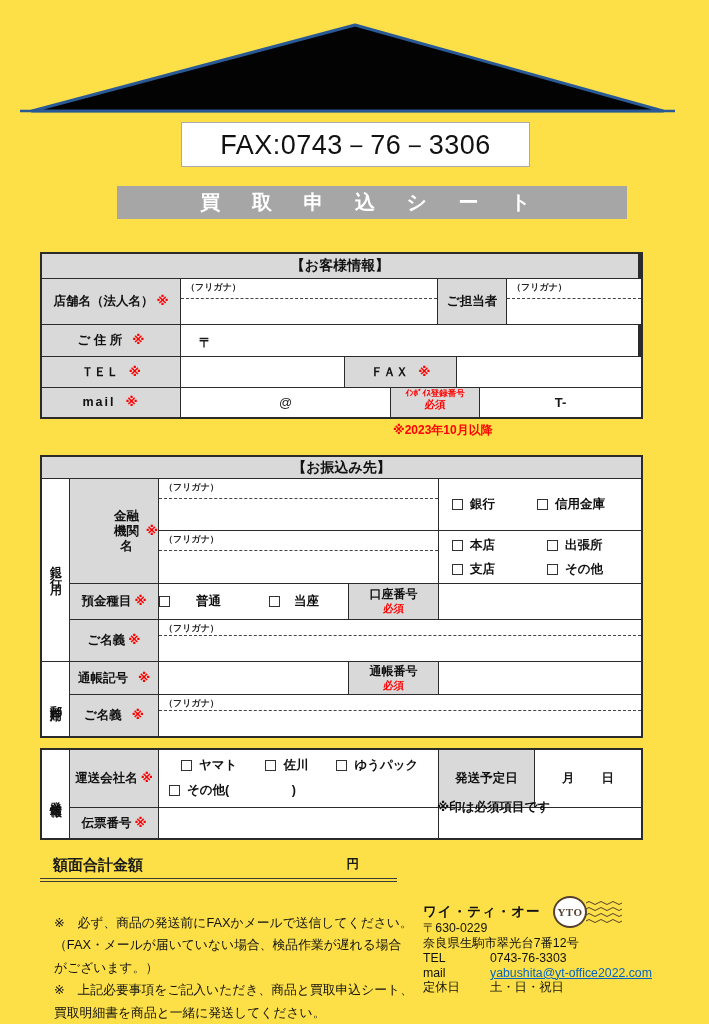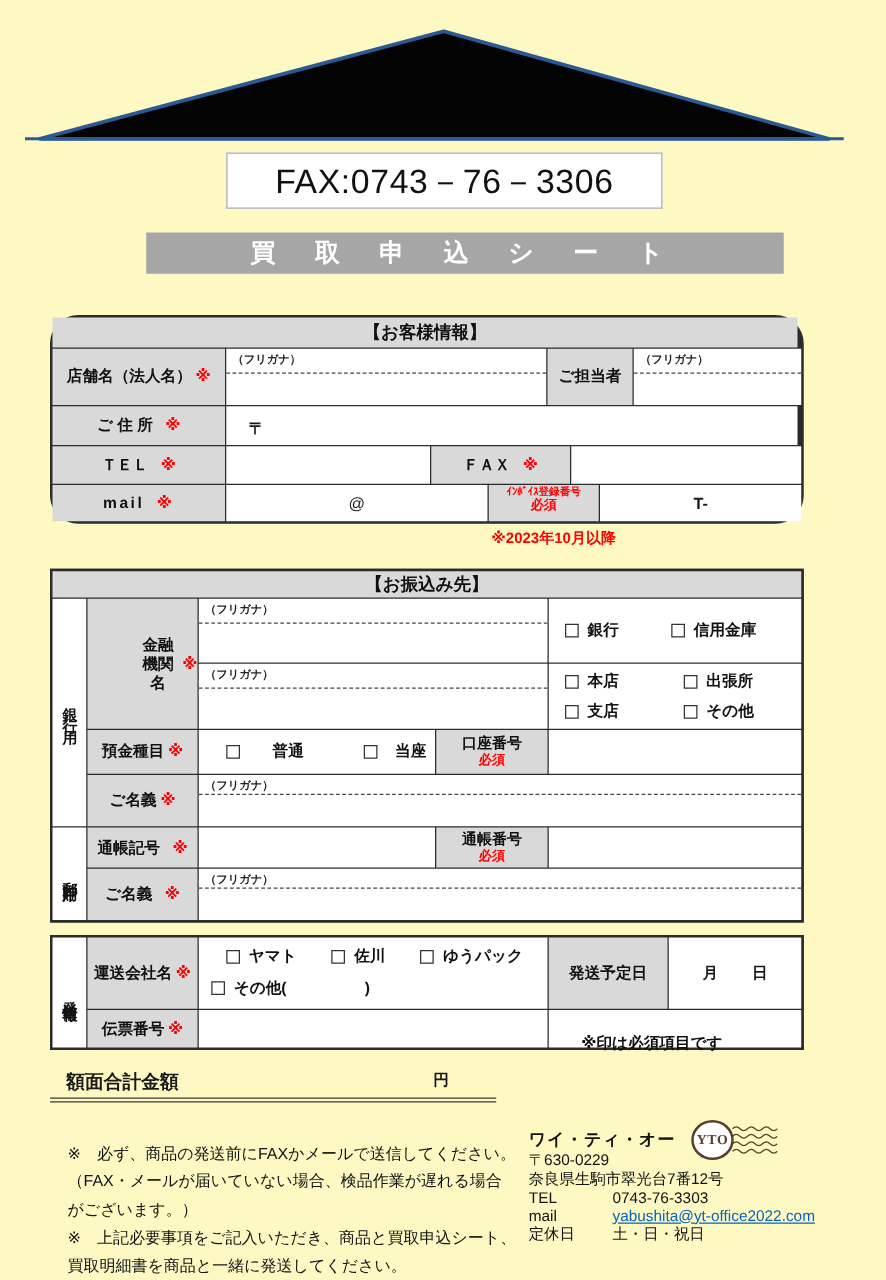--- a/index.html
+++ b/index.html
@@ -1,39 +1,39 @@
 <!DOCTYPE html>
 <html><head>
 <meta charset="utf-8">
 <style>
   * { margin:0; padding:0; box-sizing:border-box; }
   html,body { background:#e8e8e8; }
   .page {
     position:relative; width:709px; height:1024px; margin:0 auto;
-    background:#fef9c3; overflow:hidden;
+    background:#fde047; overflow:hidden;
     font-family:"Liberation Sans","DejaVu Sans",sans-serif; color:#1a1a1a;
   }
   .abs { position:absolute; }
 
   
   .fax-box {
     position:absolute; left:181px; top:122px; width:349px; height:45px;
     border:1px solid #aaa; background:#fff;
     display:flex; align-items:center; justify-content:center;
     font-size:27px; color:#111; letter-spacing:0.5px;
   }
   .banner {
     position:absolute; left:117px; top:186px; width:510px; height:33px;
     background:#a6a6a6; color:#ffffff; font-weight:bold; font-size:20px;
     letter-spacing:13px; display:flex; align-items:center; justify-content:center;
   }
 
   
   .tbl { position:absolute; left:40px; background:#2b2b2b; border:2px solid #2b2b2b; }
-  .t1 { top:252px; width:603px; display:flex; flex-direction:column; gap:1px;border-radius:23px; }
+  .t1 { top:252px; width:603px; display:flex; flex-direction:column; gap:1px; }
   .t1 .row { display:flex; gap:1px; }
   .t2 { top:455px; width:603px; display:grid; gap:1px;
         grid-template-columns:27px 88px 189px 89px 202px;
         grid-template-rows:21px 51px 52px 35px 41px 32px 41px; }
   .t3 { top:748px; width:603px; display:grid; gap:1px;
         grid-template-columns:27px 88px 279px 95px 106px;
         grid-template-rows:57px 30px; }
   .cell { background:#fff; overflow:hidden; position:relative; }
   .gray { background:#d9d9d9; }
   .sect-hd {
@@ -73,21 +73,21 @@
 
   
   .cbw { display:inline-flex; align-items:center; font-size:12.5px; font-weight:bold; color:#111; cursor:pointer; }
   .cbi { width:11px; height:11px; border:1.5px solid #333; background:#fff; display:inline-block; margin-right:7px; flex:0 0 auto; }
 
   .cb-cell-a { display:flex; align-items:center; padding-left:13px; gap:42px; }
   .cb-grid {
     display:grid; grid-template-columns:95px auto; row-gap:7px; align-content:center;
     padding-left:13px;
   }
-  .dep-cell { display:flex; align-items:center; padding-left:22px; gap:48px; }
+  .dep-cell { display:flex; align-items:center; gap:48px; }
   .carrier-cell { display:flex; flex-direction:column; justify-content:center; gap:8px; padding-left:10px; }
   .carrier-l1 { display:flex; gap:28px;padding-left:12px; }
   .md-cell { display:flex; align-items:center; justify-content:space-evenly; font-size:12.5px; font-weight:bold; }
 
   
   .red-note { position:absolute; color:#ff0000; font-weight:bold; font-size:12px; }
   .black-note { position:absolute; color:#111; font-weight:bold; font-size:12.5px; }
 
   .total-block {
     position:absolute; left:40px; top:856px; width:357px; height:26px;
@@ -330,21 +330,21 @@
     </div>
 
     <div class="cell gray lbl" style="grid-column:2;grid-row:2;">
       <span>伝票番号</span>
         <span class="req">※</span>
     </div>
     <div class="cell" style="grid-column:3;grid-row:2;"></div>
     <div class="cell" style="grid-column:4/6;grid-row:2;"></div>
   </div>
 
-  <div class="black-note" style="left:437px;top:826px;margin-left:28px;">※印は必須項目です</div>
+  <div class="black-note" style="left:437px;top:799px;">※印は必須項目です</div>
 
   <div class="total-block">
     <span class="t-lbl">額面合計金額</span>
     <span class="t-yen">円</span>
   </div>
 
   <div class="footer-notes">
     <div>※　必ず、商品の発送前にFAXかメールで送信してください。</div>
     <div>（FAX・メールが届いていない場合、検品作業が遅れる場合</div>
     <div>がございます。）</div>

